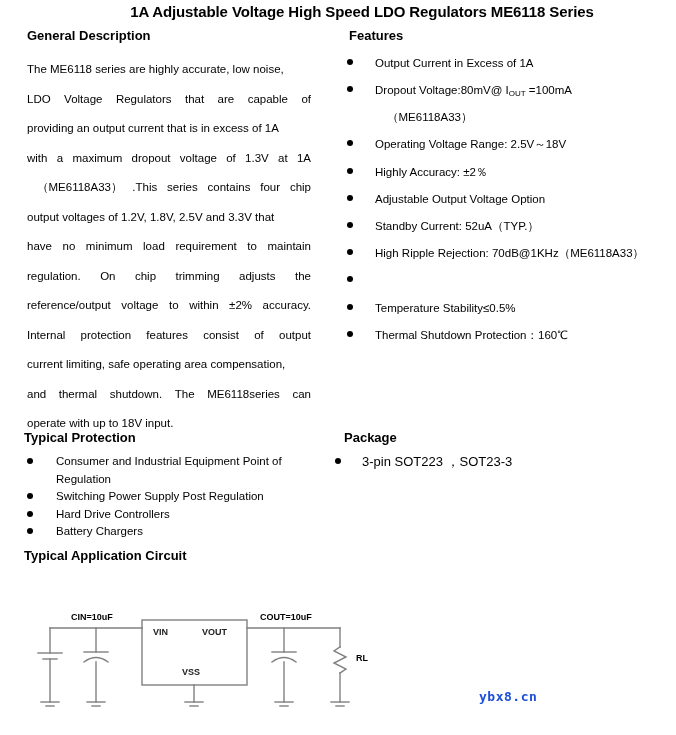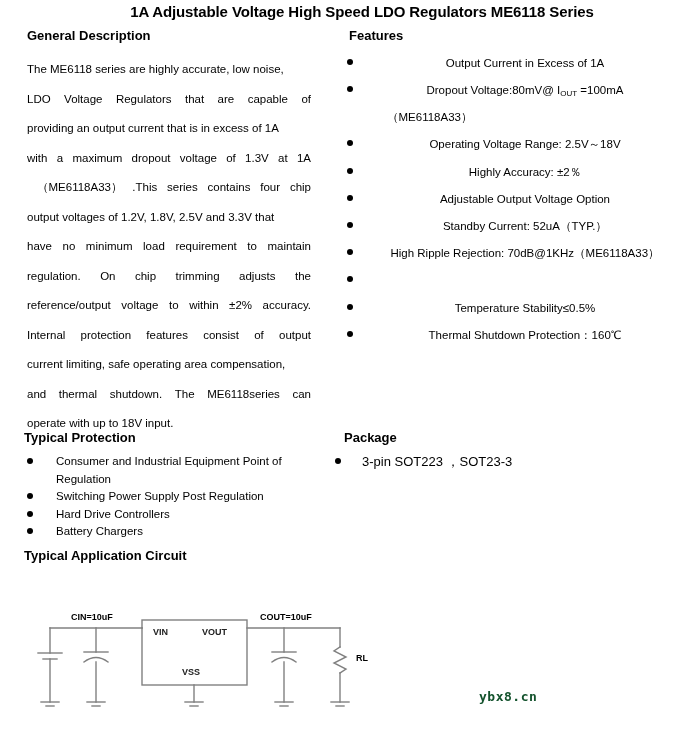--- a/index.html
+++ b/index.html
@@ -74,21 +74,20 @@
     left: 345px;
     top: 55px;
     width: 330px;
     font-size: 11.5px;
   }
   .feat-row {
     position: relative;
     height: 27.2px;
     line-height: 16px;
     padding-left: 30px;
-    text-align: center;
   }
   .feat-row > .bullet {
     position: absolute;
     left: 2px;
     top: 4px;
     width: 6px;
     height: 6px;
     border-radius: 50%;
     background: #000;
   }
@@ -178,21 +177,21 @@
 
   
   .watermark {
     position: absolute;
     left: 479px;
     top: 689px;
     font-family: "DejaVu Sans Mono", monospace;
     font-size: 13px;
     font-weight: bold;
     letter-spacing: 0.5px;
-    color: #14532d;
+    color: #1d4ed8;
   }
 </style>
 </head>
 <body>
 
 <div class="page">
 
   <div class="doc-title">1A Adjustable Voltage High Speed LDO Regulators ME6118 Series</div>
 
   <div class="sec-head" id="h-general">General Description</div>

